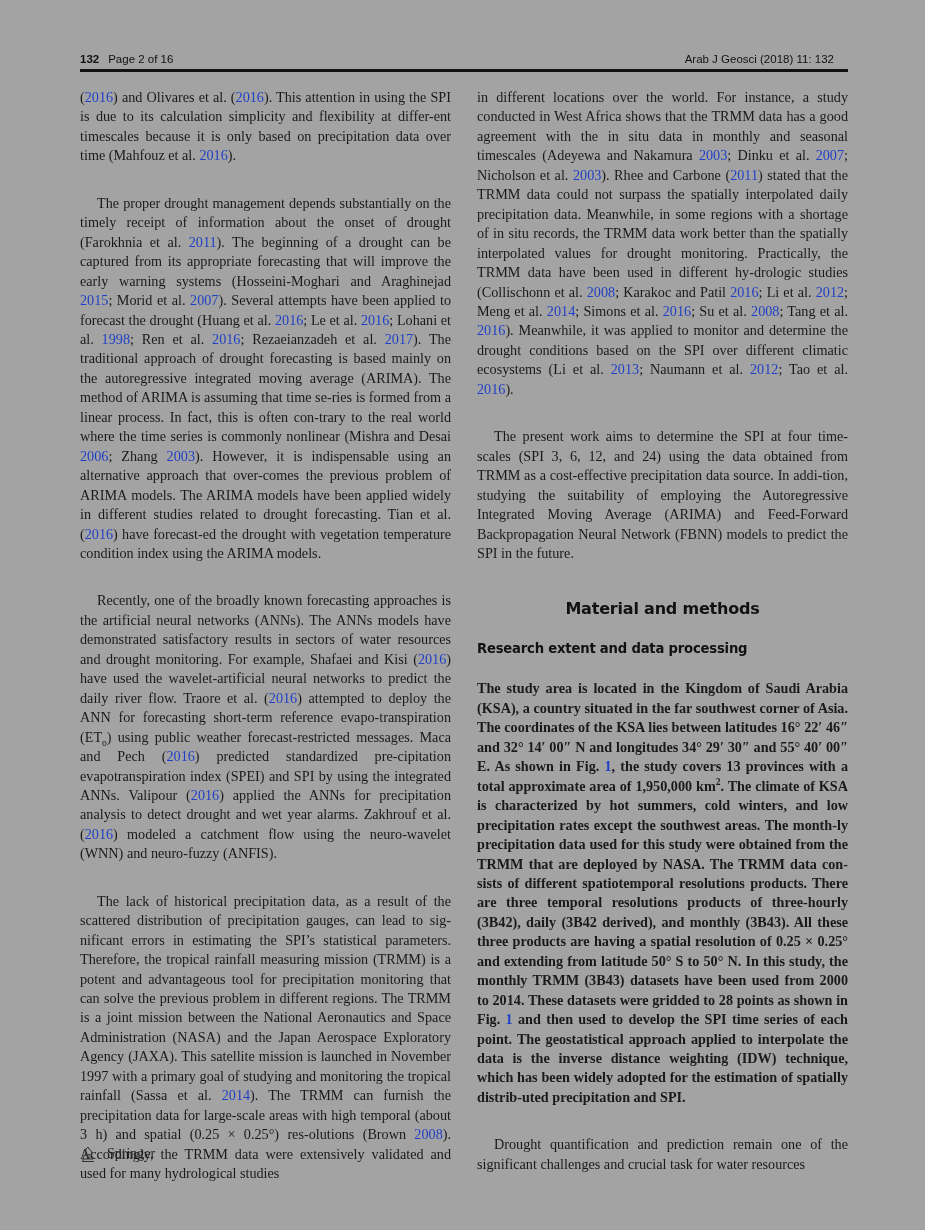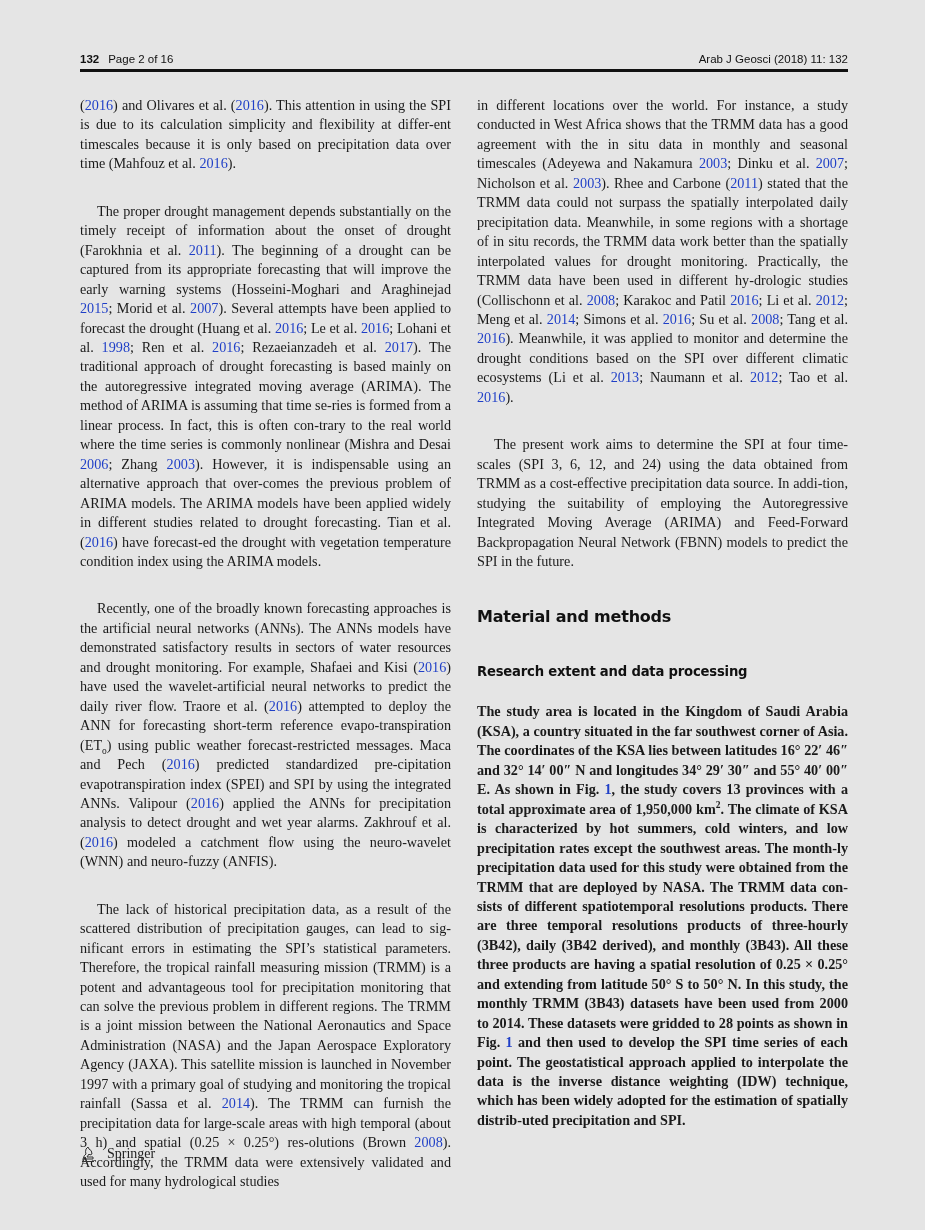--- a/index.html
+++ b/index.html
@@ -1,48 +1,48 @@
 <!DOCTYPE html>
 <html><head>
 <meta charset="utf-8">
 <style>
   html, body { margin: 0; padding: 0; background: #ffffff; }
   body { width: 925px; height: 1230px; position: relative; overflow: hidden; }
-  .page { position: absolute; left: 0; top: 0; width: 925px; height: 1230px; background: #e5e5e5; }
+  .page { position: absolute; left: 0; top: 0; width: 925px; height: 1230px; background: #a3a3a3; }
 
   .header {
     position: absolute; left: 80px; top: 51px; width: 768px; height: 20px;
     font-family: "Liberation Sans", sans-serif; font-size: 11.5px; color: #111;
   }
   .header .left { position: absolute; left: 0; top: 2px; }
   .header .left .pno { font-weight: bold; margin-right: 9px; }
-  .header .right { position: absolute; right: 0; top: 2px; }
+  .header .right { position: absolute; right: 14px; top: 2px; }
   .header-rule {
     position: absolute; left: 80px; top: 69px; width: 768px; height: 3px; background: #111;
   }
 
   .col {
-    position: absolute; top: 96px; width: 371px;
+    position: absolute; top: 88px; width: 371px;
     font-family: "Liberation Serif", serif; font-size: 14.2px; line-height: 19.45px;
     color: #1a1a1a; text-align: justify; hyphens: manual;
   }
   .col.left { left: 80px; }
   .col.right { left: 477px; }
   .col p { margin: 0; }
   .col p.indent { text-indent: 17px; margin-top: 28px; }
   .cite { color: #1f3fc7; }
   sub, sup { font-size: 9.5px; line-height: 0; }
 
   h2.sec {
     font-family: "DejaVu Sans", sans-serif; font-weight: bold; font-size: 16px;
-    margin: 36px 0 0 0; color: #111; letter-spacing: -0.2px; text-align: left; line-height: 20px;
+    margin: 36px 0 0 0; color: #111; letter-spacing: -0.2px; text-align: center; line-height: 20px;
   }
   h3.subsec {
     font-family: "DejaVu Sans", sans-serif; font-weight: bold; font-size: 13.2px;
-    margin: 36px 0 0 0; color: #111; letter-spacing: -0.2px; text-align: left; line-height: 18px;
+    margin: 21px 0 0 0; color: #111; letter-spacing: -0.2px; text-align: left; line-height: 18px;
   }
   .after-sub { margin-top: 21px !important; font-weight: bold; }
 
   .footer {
     position: absolute; left: 80px; top: 1144px; height: 20px;
     font-family: "Liberation Serif", serif; font-size: 14px; color: #222;
     display: flex; align-items: center; gap: 11px;
   }
   .footer svg { display: block; }
 </style>
@@ -65,20 +65,21 @@
     <p class="indent">Recently, one of the broadly known forecasting approaches is the artificial neural networks (ANNs). The ANNs models have demonstrated satisfactory results in sectors of water resources and drought monitoring. For example, Shafaei and Kisi (<span class="cite">2016</span>) have used the wavelet-artificial neural networks to predict the daily river flow. Traore et al. (<span class="cite">2016</span>) attempted to deploy the ANN for forecasting short-term reference evapo-transpiration (ET<sub>o</sub>) using public weather forecast-restricted messages. Maca and Pech (<span class="cite">2016</span>) predicted standardized pre-cipitation evapotranspiration index (SPEI) and SPI by using the integrated ANNs. Valipour (<span class="cite">2016</span>) applied the ANNs for precipitation analysis to detect drought and wet year alarms. Zakhrouf et al. (<span class="cite">2016</span>) modeled a catchment flow using the neuro-wavelet (WNN) and neuro-fuzzy (ANFIS).</p>
     <p class="indent">The lack of historical precipitation data, as a result of the scattered distribution of precipitation gauges, can lead to sig-nificant errors in estimating the SPI’s statistical parameters. Therefore, the tropical rainfall measuring mission (TRMM) is a potent and advantageous tool for precipitation monitoring that can solve the previous problem in different regions. The TRMM is a joint mission between the National Aeronautics and Space Administration (NASA) and the Japan Aerospace Exploratory Agency (JAXA). This satellite mission is launched in November 1997 with a primary goal of studying and monitoring the tropical rainfall (Sassa et al. <span class="cite">2014</span>). The TRMM can furnish the precipitation data for large-scale areas with high temporal (about 3 h) and spatial (0.25 × 0.25°) res-olutions (Brown <span class="cite">2008</span>). Accordingly, the TRMM data were extensively validated and used for many hydrological studies</p>
   </div>
 
   <div class="col right">
     <p>in different locations over the world. For instance, a study conducted in West Africa shows that the TRMM data has a good agreement with the in situ data in monthly and seasonal timescales (Adeyewa and Nakamura <span class="cite">2003</span>; Dinku et al. <span class="cite">2007</span>; Nicholson et al. <span class="cite">2003</span>). Rhee and Carbone (<span class="cite">2011</span>) stated that the TRMM data could not surpass the spatially interpolated daily precipitation data. Meanwhile, in some regions with a shortage of in situ records, the TRMM data work better than the spatially interpolated values for drought monitoring. Practically, the TRMM data have been used in different hy-drologic studies (Collischonn et al. <span class="cite">2008</span>; Karakoc and Patil <span class="cite">2016</span>; Li et al. <span class="cite">2012</span>; Meng et al. <span class="cite">2014</span>; Simons et al. <span class="cite">2016</span>; Su et al. <span class="cite">2008</span>; Tang et al. <span class="cite">2016</span>). Meanwhile, it was applied to monitor and determine the drought conditions based on the SPI over different climatic ecosystems (Li et al. <span class="cite">2013</span>; Naumann et al. <span class="cite">2012</span>; Tao et al. <span class="cite">2016</span>).</p>
     <p class="indent">The present work aims to determine the SPI at four time-scales (SPI 3, 6, 12, and 24) using the data obtained from TRMM as a cost-effective precipitation data source. In addi-tion, studying the suitability of employing the Autoregressive Integrated Moving Average (ARIMA) and Feed-Forward Backpropagation Neural Network (FBNN) models to predict the SPI in the future.</p>
     <h2 class="sec">Material and methods</h2>
     <h3 class="subsec">Research extent and data processing</h3>
     <p class="after-sub">The study area is located in the Kingdom of Saudi Arabia (KSA), a country situated in the far southwest corner of Asia. The coordinates of the KSA lies between latitudes 16° 22′ 46″ and 32° 14′ 00″ N and longitudes 34° 29′ 30″ and 55° 40′ 00″ E. As shown in Fig. <span class="cite">1</span>, the study covers 13 provinces with a total approximate area of 1,950,000 km<sup>2</sup>. The climate of KSA is characterized by hot summers, cold winters, and low precipitation rates except the southwest areas. The month-ly precipitation data used for this study were obtained from the TRMM that are deployed by NASA. The TRMM data con-sists of different spatiotemporal resolutions products. There are three temporal resolutions products of three-hourly (3B42), daily (3B42 derived), and monthly (3B43). All these three products are having a spatial resolution of 0.25 × 0.25° and extending from latitude 50° S to 50° N. In this study, the monthly TRMM (3B43) datasets have been used from 2000 to 2014. These datasets were gridded to 28 points as shown in Fig. <span class="cite">1</span> and then used to develop the SPI time series of each point. The geostatistical approach applied to interpolate the data is the inverse distance weighting (IDW) technique, which has been widely adopted for the estimation of spatially distrib-uted precipitation and SPI.</p>
+    <p class="indent">Drought quantification and prediction remain one of the significant challenges and crucial task for water resources</p>
   </div>
 
   <div class="footer">
     <span>
       <svg width="16" height="17" viewBox="0 0 16 17">
         <path d="M3 15 L3 13 Q4 9 6 8 Q5 6 6 3 L8 1 L9 3 Q12 4 12 8 L10 9 L9 8 L7 11 L13 11 L13 13 L3 13" fill="none" stroke="#333" stroke-width="1"></path>
         <line x1="2" y1="15.5" x2="14" y2="15.5" stroke="#333" stroke-width="1"></line>
       </svg>
     </span>
     <span>Springer</span>

